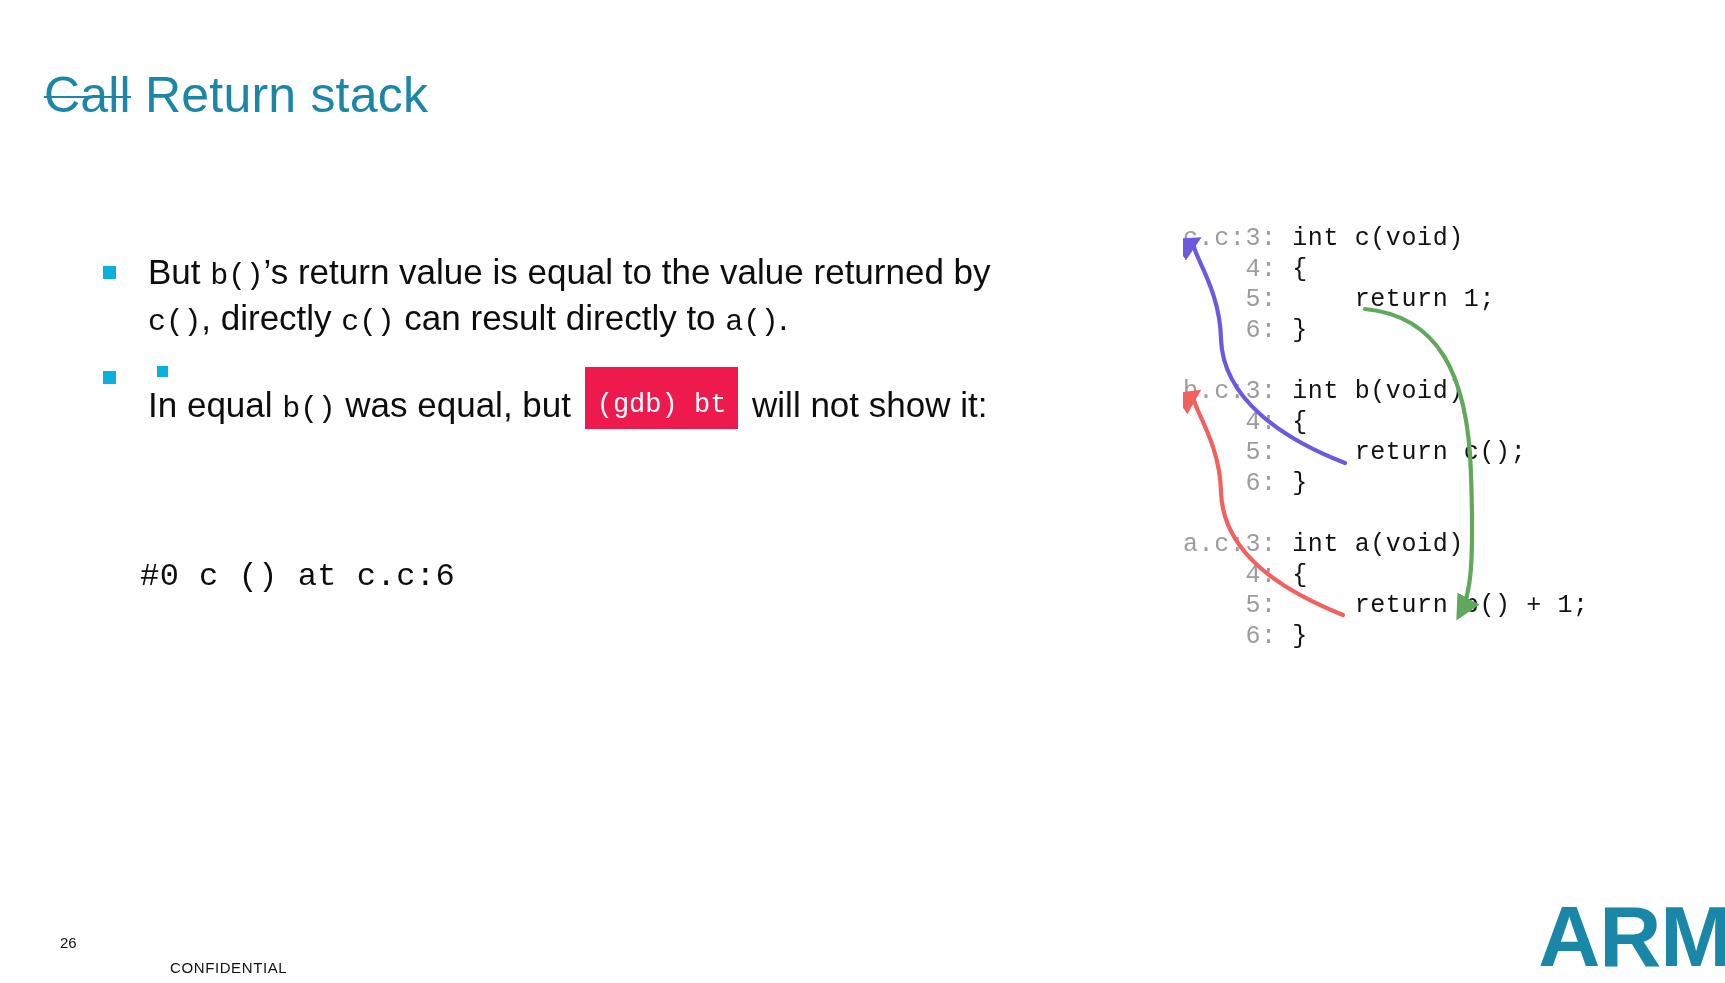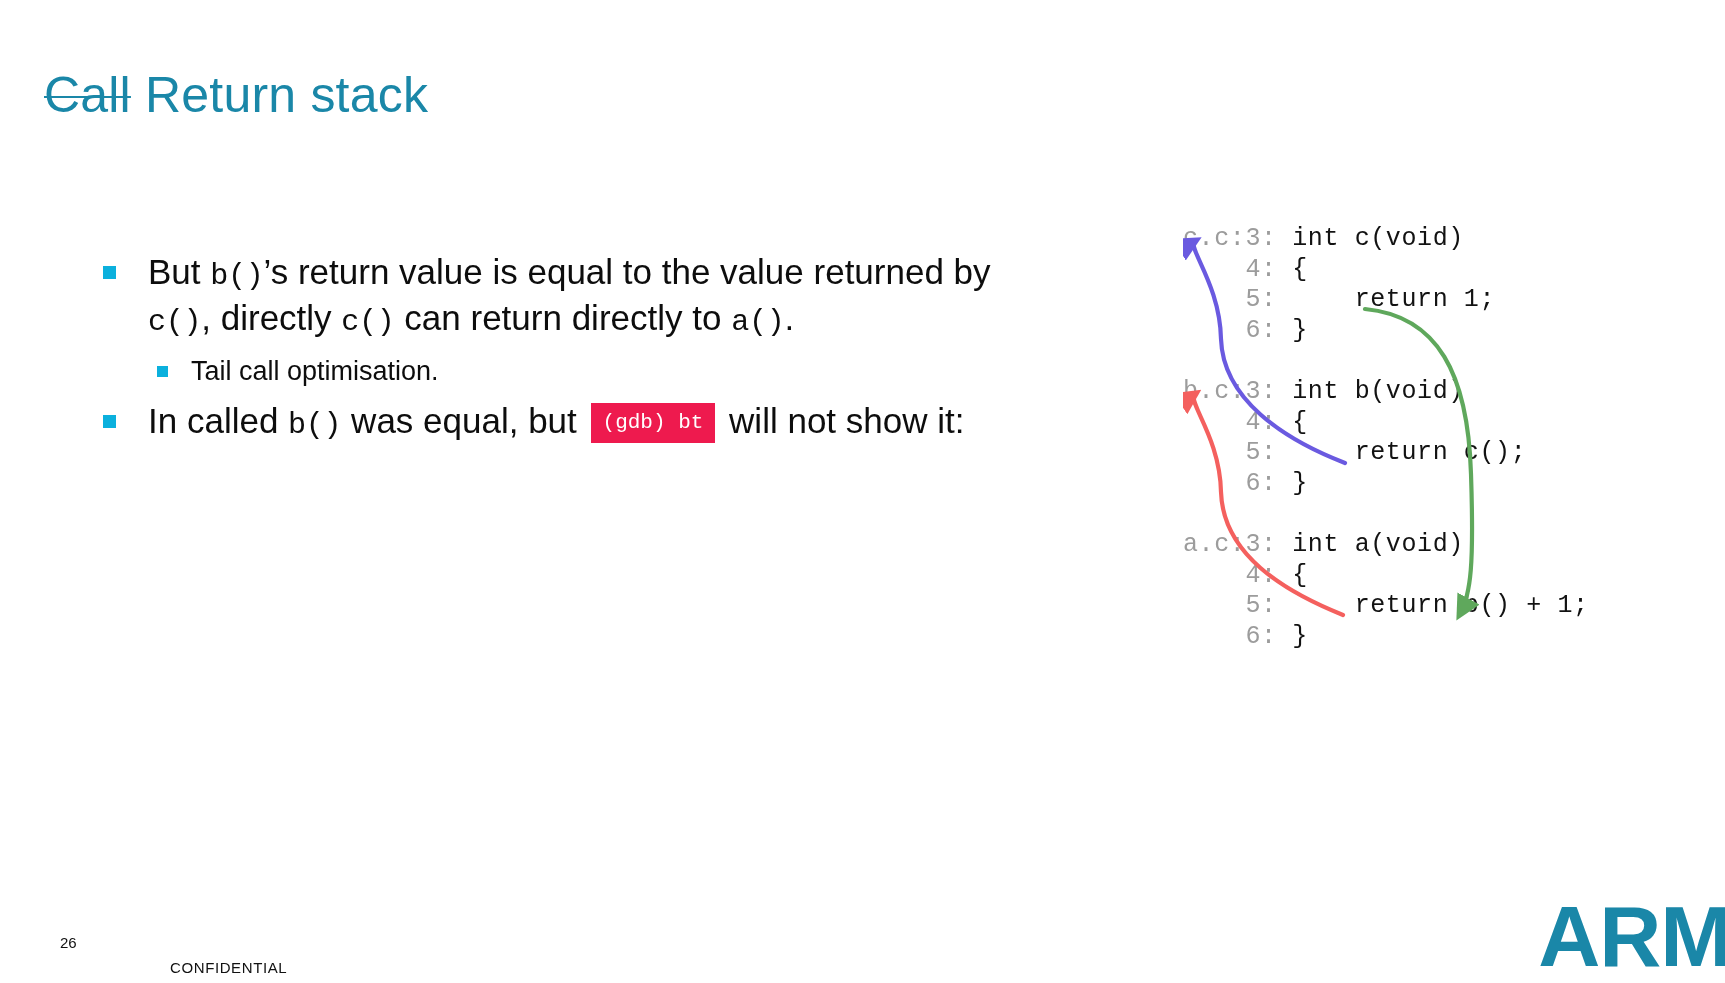--- a/index.html
+++ b/index.html
@@ -84,25 +84,25 @@
   .mono {
     font-family: "Liberation Mono", "DejaVu Sans Mono", monospace;
     font-size: 0.86em;
     letter-spacing: -0.3px;
   }
   .gdb-badge {
     display: inline-block;
     background: #EE1A4E;
     color: #ffffff;
     font-family: "Liberation Mono", "DejaVu Sans Mono", monospace;
-    font-size: 21px;
+    font-size: 27px;
     line-height: 1;
-    padding: 9px 12px 10px 12px;
+    padding: 25px 12px 10px 12px;
     vertical-align: 5px;
-    margin: 0 4px;
+    margin: 12px 4px;
     white-space: pre;
   }
 
   
   #gdb-output {
     position: absolute;
     left: 140px;
     top: 553px;
     font-family: "Liberation Mono", "DejaVu Sans Mono", monospace;
     font-size: 32px;
@@ -175,28 +175,28 @@
   }
 </style>
 </head>
 <body>
 
 <div id="slide">
 
   <h1 id="title" style="color: rgb(26, 135, 168);"><span class="struck">Call</span><span> Return stack</span></h1>
 
   <div id="bullets">
-      <div class="bullet-l1"><span class="sq" style="background: rgb(11, 176, 221);"></span><span>But </span><span class="mono">b()</span><span>’s return value is equal to the value returned by </span><span class="mono">c()</span><span>, directly </span><span class="mono">c()</span><span> can return directly to </span><span class="mono">a()</span><span>.</span></div>
+      <div class="bullet-l1"><span class="sq" style="background: rgb(11, 176, 221);"></span><span>But </span><span class="mono">b()</span><span>’s return value is equal to the value returned by </span><span class="mono">c()</span><span>, directly </span><span class="mono">c()</span><span> can result directly to </span><span class="mono">a()</span><span>.</span></div>
       <div class="sub-list">
-        <div class="bullet-l2"><span class="sq" style="background: rgb(11, 176, 221);"></span><span>Tail call optimisation.</span></div>
+        <div class="bullet-l2"><span class="sq" style="background: rgb(11, 176, 221);"></span></div>
       </div>
-      <div class="bullet-l1"><span class="sq" style="background: rgb(11, 176, 221);"></span><span>In called </span><span class="mono">b()</span><span> was equal, but </span><span class="gdb-badge" style="background: rgb(238, 26, 78);">(gdb) bt</span><span> will not show it:</span></div>
+      <div class="bullet-l1"><span class="sq" style="background: rgb(11, 176, 221);"></span><span>In equal </span><span class="mono">b()</span><span> was equal, but </span><span class="gdb-badge" style="background: rgb(238, 26, 78);">(gdb) bt</span><span> will not show it:</span></div>
     </div>
 
-  <div id="gdb-output"></div>
+  <div id="gdb-output"><div>#0 c () at c.c:6</div></div>
 
   <div id="code-panel">
     <div class="code-text"><div class="code-line"><span class="gutter" style="color: rgb(156, 156, 156);">c.c:3: </span><span class="src" style="color: rgb(18, 18, 18);">int c(void)</span></div><div class="code-line"><span class="gutter" style="color: rgb(156, 156, 156);">    4: </span><span class="src" style="color: rgb(18, 18, 18);">{</span></div><div class="code-line"><span class="gutter" style="color: rgb(156, 156, 156);">    5: </span><span class="src" style="color: rgb(18, 18, 18);">    return 1;</span></div><div class="code-line"><span class="gutter" style="color: rgb(156, 156, 156);">    6: </span><span class="src" style="color: rgb(18, 18, 18);">}</span></div><div class="blank">&nbsp;</div><div class="code-line"><span class="gutter" style="color: rgb(156, 156, 156);">b.c:3: </span><span class="src" style="color: rgb(18, 18, 18);">int b(void)</span></div><div class="code-line"><span class="gutter" style="color: rgb(156, 156, 156);">    4: </span><span class="src" style="color: rgb(18, 18, 18);">{</span></div><div class="code-line"><span class="gutter" style="color: rgb(156, 156, 156);">    5: </span><span class="src" style="color: rgb(18, 18, 18);">    return c();</span></div><div class="code-line"><span class="gutter" style="color: rgb(156, 156, 156);">    6: </span><span class="src" style="color: rgb(18, 18, 18);">}</span></div><div class="blank">&nbsp;</div><div class="code-line"><span class="gutter" style="color: rgb(156, 156, 156);">a.c:3: </span><span class="src" style="color: rgb(18, 18, 18);">int a(void)</span></div><div class="code-line"><span class="gutter" style="color: rgb(156, 156, 156);">    4: </span><span class="src" style="color: rgb(18, 18, 18);">{</span></div><div class="code-line"><span class="gutter" style="color: rgb(156, 156, 156);">    5: </span><span class="src" style="color: rgb(18, 18, 18);">    return b() + 1;</span></div><div class="code-line"><span class="gutter" style="color: rgb(156, 156, 156);">    6: </span><span class="src" style="color: rgb(18, 18, 18);">}</span></div></div>
 
     <svg id="arrows" viewBox="0 0 520 450">
       <defs>
         <marker id="head-red" markerWidth="6" markerHeight="6" refX="4.2" refY="3" orient="auto">
           <path d="M0,0 L6,3 L0,6 z" fill="#F4605E"></path>
         </marker>
         <marker id="head-blue" markerWidth="6" markerHeight="6" refX="4.2" refY="3" orient="auto">

